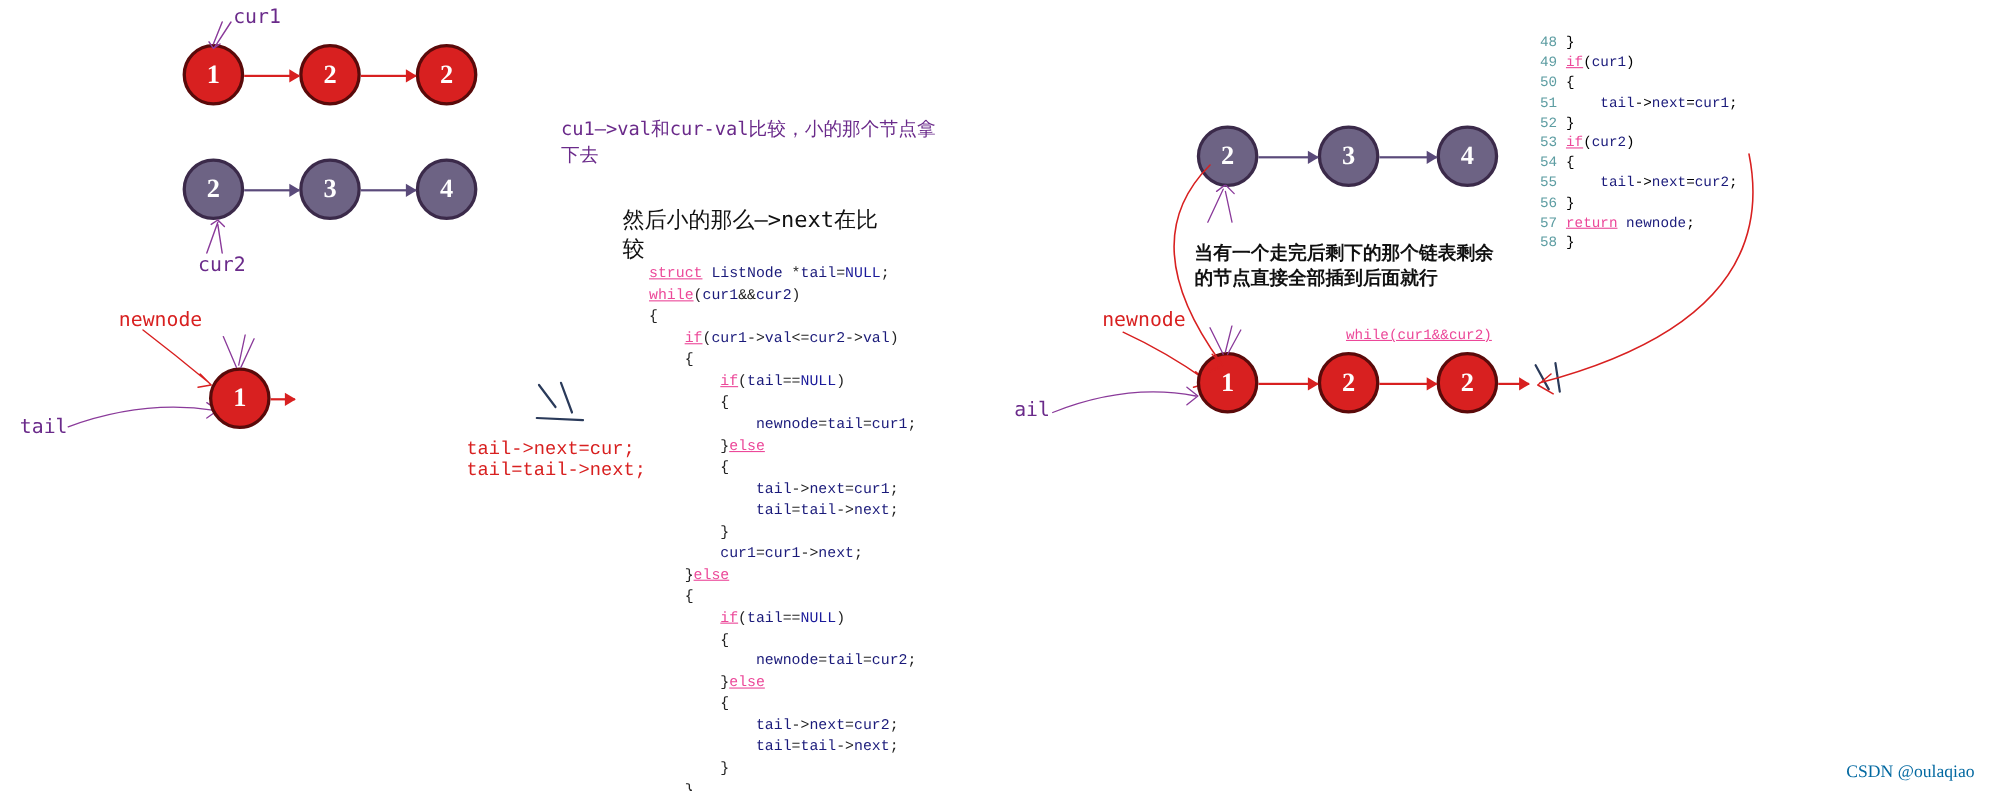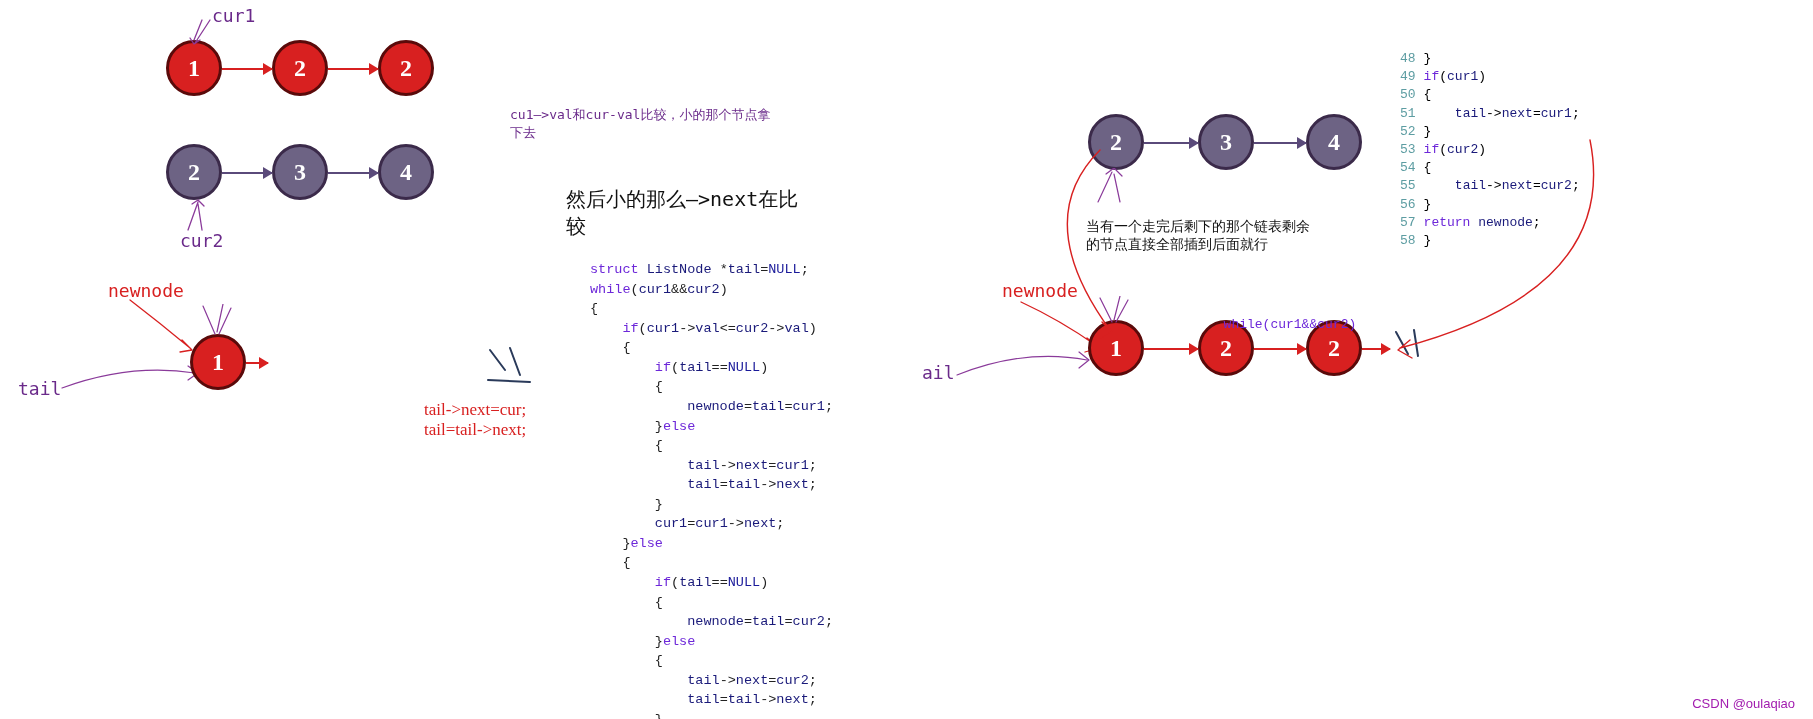--- a/index.html
+++ b/index.html
@@ -45,33 +45,32 @@
     position: absolute;
     font-family: "SimSun", monospace;
     font-size: 18px;
   }
   .code {
     position: absolute;
     font-family: Consolas, "Courier New", monospace;
     font-size: 14px;
     white-space: pre;
     line-height: 1.4;
-    margin-top: 20px;
   }
-  .kw { color: #6d28d9; }
+  .kw { color: #ec4899; text-decoration: underline; }
   .id { color: #1a1a7a; }
   .num { color: #5d9da2; font-size: 13px; margin-right: 8px; }
   .ln { display: block; }
   .watermark {
     position: absolute;
     right: 18px;
     bottom: 8px;
-    color: #a21caf;
-    font-family: Liberation Sans, sans-serif;
-    font-size: 13px;
+    color: #0369a1;
+    font-family: Liberation Serif, serif;
+    font-size: 16px;
   }
   .scribble {
     position: absolute;
     stroke-linecap: round;
     stroke-linejoin: round;
     fill: none;
   }
 </style>
 </head>
 <body>
@@ -106,44 +105,44 @@
 <svg class="scribble" style="left:60px; top:358px;" width="140" height="50">
     <path d="M2 30 Q70 5 135 15 M128 8 L138 15 L128 22" stroke="#8a3a9a" stroke-width="1.2"></path>
   </svg>
 
 <div class="node red" style="left:190px; top:334px;">1</div>
 <div class="arrow" style="left:246px; top:362px; width:22px; color:#d82020;"></div>
 <svg class="scribble" style="left:195px; top:304px;" width="50" height="34">
     <path d="M8 2 L20 30 M28 0 L22 28 M36 4 L24 30" stroke="#8a3a9a" stroke-width="1.2"></path>
   </svg>
 
-<div class="hand-label" style="left:424px; top:400px; color:#d82020; white-space:pre; font-family:Liberation Serif, serif; font-size:17px;">tail-&gt;next=cur;
+<div class="hand-label" style="left:424px; top:400px; color:#d82020; white-space:pre; font-family:Liberation Mono, monospace; font-size:17px;">tail-&gt;next=cur;
 tail=tail-&gt;next;</div>
 
-<div class="hand-label" style="left:510px; top:106px; color:#6a2a8a; font-size:13px; white-space:pre;">cu1—&gt;val和cur-val比较，小的那个节点拿
+<div class="hand-label" style="left:510px; top:106px; color:#6a2a8a; font-size:17px; white-space:pre;">cu1—&gt;val和cur-val比较，小的那个节点拿
 下去</div>
 <div class="hand-label" style="left:566px; top:186px; color:#111; font-size:20px; white-space:pre; font-weight:500;">然后小的那么—&gt;next在比
 较</div>
 
 <svg class="scribble" style="left:480px; top:340px;" width="60" height="50">
     <path d="M10 10 L25 30 M30 8 L40 35 M8 40 L50 42" stroke="#2a3a5a" stroke-width="2"></path>
   </svg>
 
 <div class="code" style="left:590px; top:240px; color:#222; font-size:13.5px; line-height:1.45;"><span class="ln"><span class="kw">struct</span> <span class="id">ListNode</span> *<span class="id">tail</span>=<span style="color:#1a1a9a;">NULL</span>;</span><span class="ln"><span class="kw">while</span>(<span class="id">cur1</span>&amp;&amp;<span class="id">cur2</span>)</span><span class="ln">{</span><span class="ln">    <span class="kw">if</span>(<span class="id">cur1</span>-&gt;<span class="id">val</span>&lt;=<span class="id">cur2</span>-&gt;<span class="id">val</span>)</span><span class="ln">    {</span><span class="ln">        <span class="kw">if</span>(<span class="id">tail</span>==<span style="color:#1a1a9a;">NULL</span>)</span><span class="ln">        {</span><span class="ln">            <span class="id">newnode</span>=<span class="id">tail</span>=<span class="id">cur1</span>;</span><span class="ln">        }<span class="kw">else</span></span><span class="ln">        {</span><span class="ln">            <span class="id">tail</span>-&gt;<span class="id">next</span>=<span class="id">cur1</span>;</span><span class="ln">            <span class="id">tail</span>=<span class="id">tail</span>-&gt;<span class="id">next</span>;</span><span class="ln">        }</span><span class="ln">        <span class="id">cur1</span>=<span class="id">cur1</span>-&gt;<span class="id">next</span>;</span><span class="ln">    }<span class="kw">else</span></span><span class="ln">    {</span><span class="ln">        <span class="kw">if</span>(<span class="id">tail</span>==<span style="color:#1a1a9a;">NULL</span>)</span><span class="ln">        {</span><span class="ln">            <span class="id">newnode</span>=<span class="id">tail</span>=<span class="id">cur2</span>;</span><span class="ln">        }<span class="kw">else</span></span><span class="ln">        {</span><span class="ln">            <span class="id">tail</span>-&gt;<span class="id">next</span>=<span class="id">cur2</span>;</span><span class="ln">            <span class="id">tail</span>=<span class="id">tail</span>-&gt;<span class="id">next</span>;</span><span class="ln">        }</span><span class="ln">    }</span></div>
 
 <div class="node purple" style="left:1088px; top:114px;">2</div>
 <div class="node purple" style="left:1198px; top:114px;">3</div>
 <div class="node purple" style="left:1306px; top:114px;">4</div>
 <div class="arrow" style="left:1144px; top:142px; width:54px; color:#5a4a7a;"></div>
 <div class="arrow" style="left:1254px; top:142px; width:52px; color:#5a4a7a;"></div>
 <svg class="scribble" style="left:1092px; top:168px;" width="50" height="40">
     <path d="M6 34 L20 4 M28 34 L22 6 M14 6 L22 0 L30 8" stroke="#8a3a9a" stroke-width="1.2"></path>
   </svg>
 
-<div class="hand-label" style="left:1086px; top:218px; color:#111; font-size:14px; white-space:pre; font-weight:400;">当有一个走完后剩下的那个链表剩余
+<div class="hand-label" style="left:1086px; top:218px; color:#111; font-size:17px; white-space:pre; font-weight:700;">当有一个走完后剩下的那个链表剩余
 的节点直接全部插到后面就行</div>
 
 <div class="hand-label" style="left:1002px; top:280px; color:#d82020;">newnode</div>
 <svg class="scribble" style="left:1015px; top:300px;" width="90" height="55">
     <path d="M6 2 Q45 20 82 46 M72 38 L84 48 L70 52" stroke="#d82020" stroke-width="1.3"></path>
   </svg>
 <div class="hand-label" style="left:922px; top:362px; color:#6a2a8a;">ail</div>
 <svg class="scribble" style="left:955px; top:340px;" width="140" height="50">
     <path d="M2 35 Q70 8 132 20 M124 12 L134 20 L124 28" stroke="#8a3a9a" stroke-width="1.2"></path>
   </svg>

